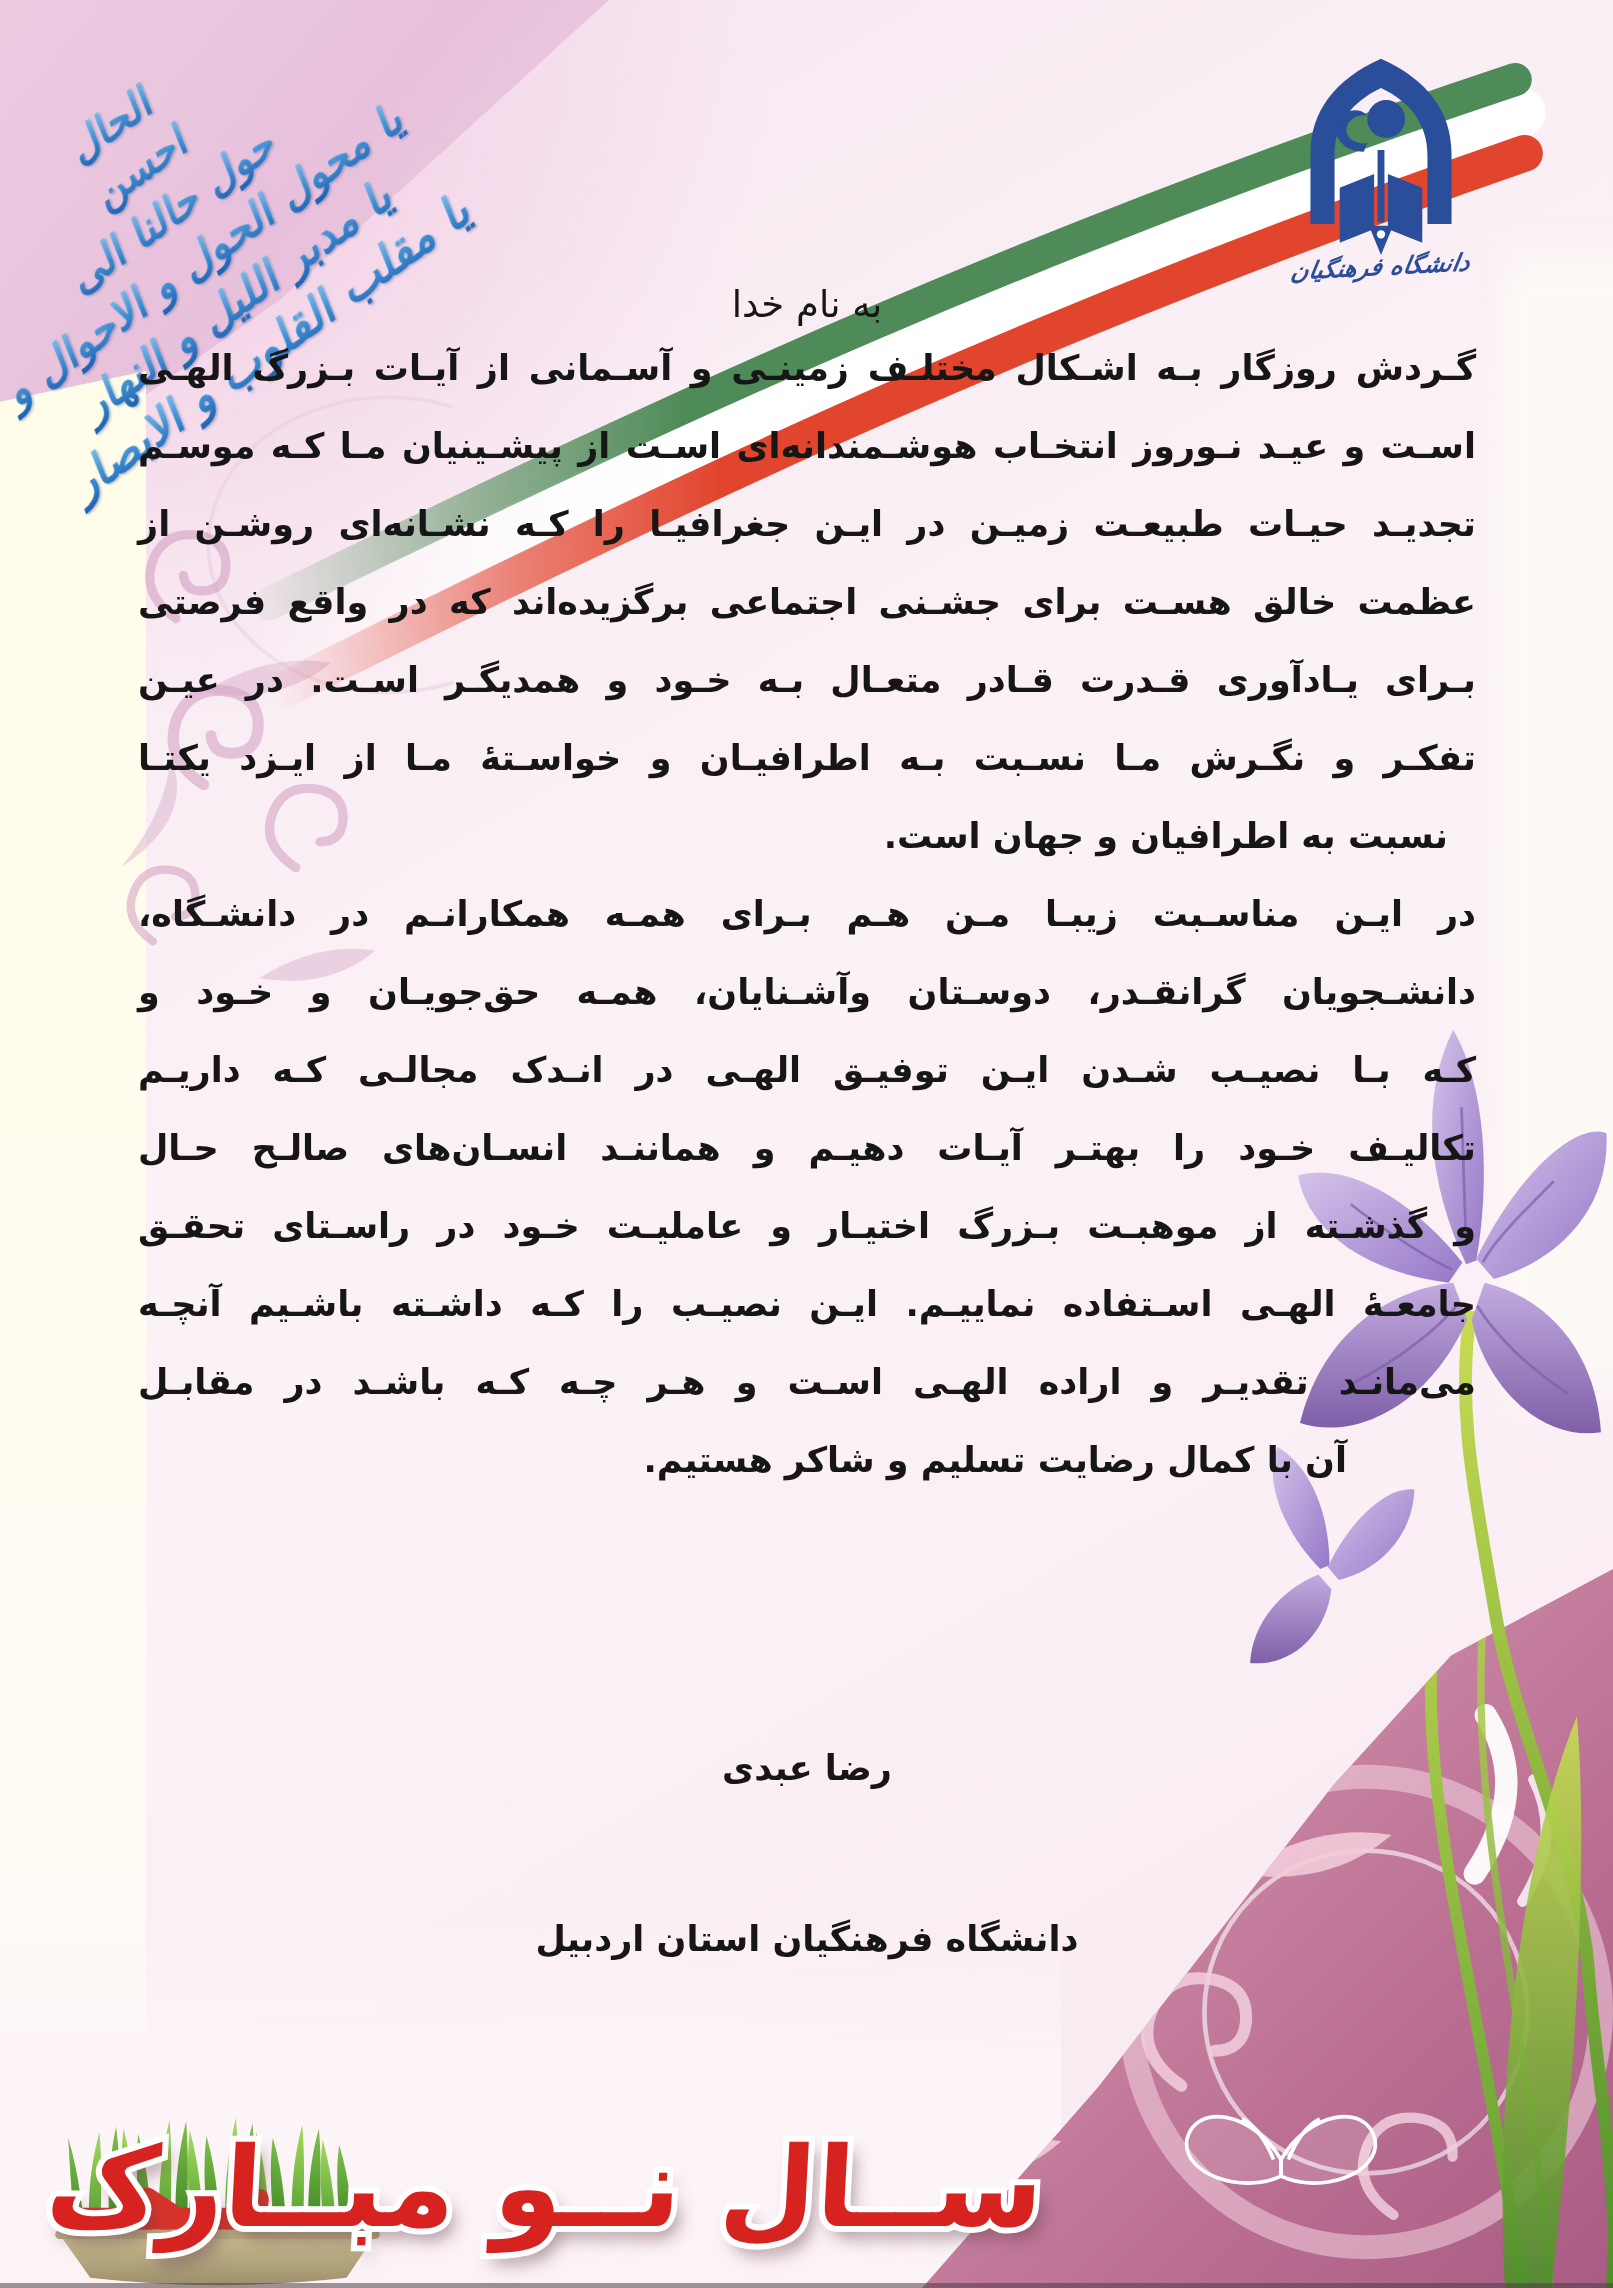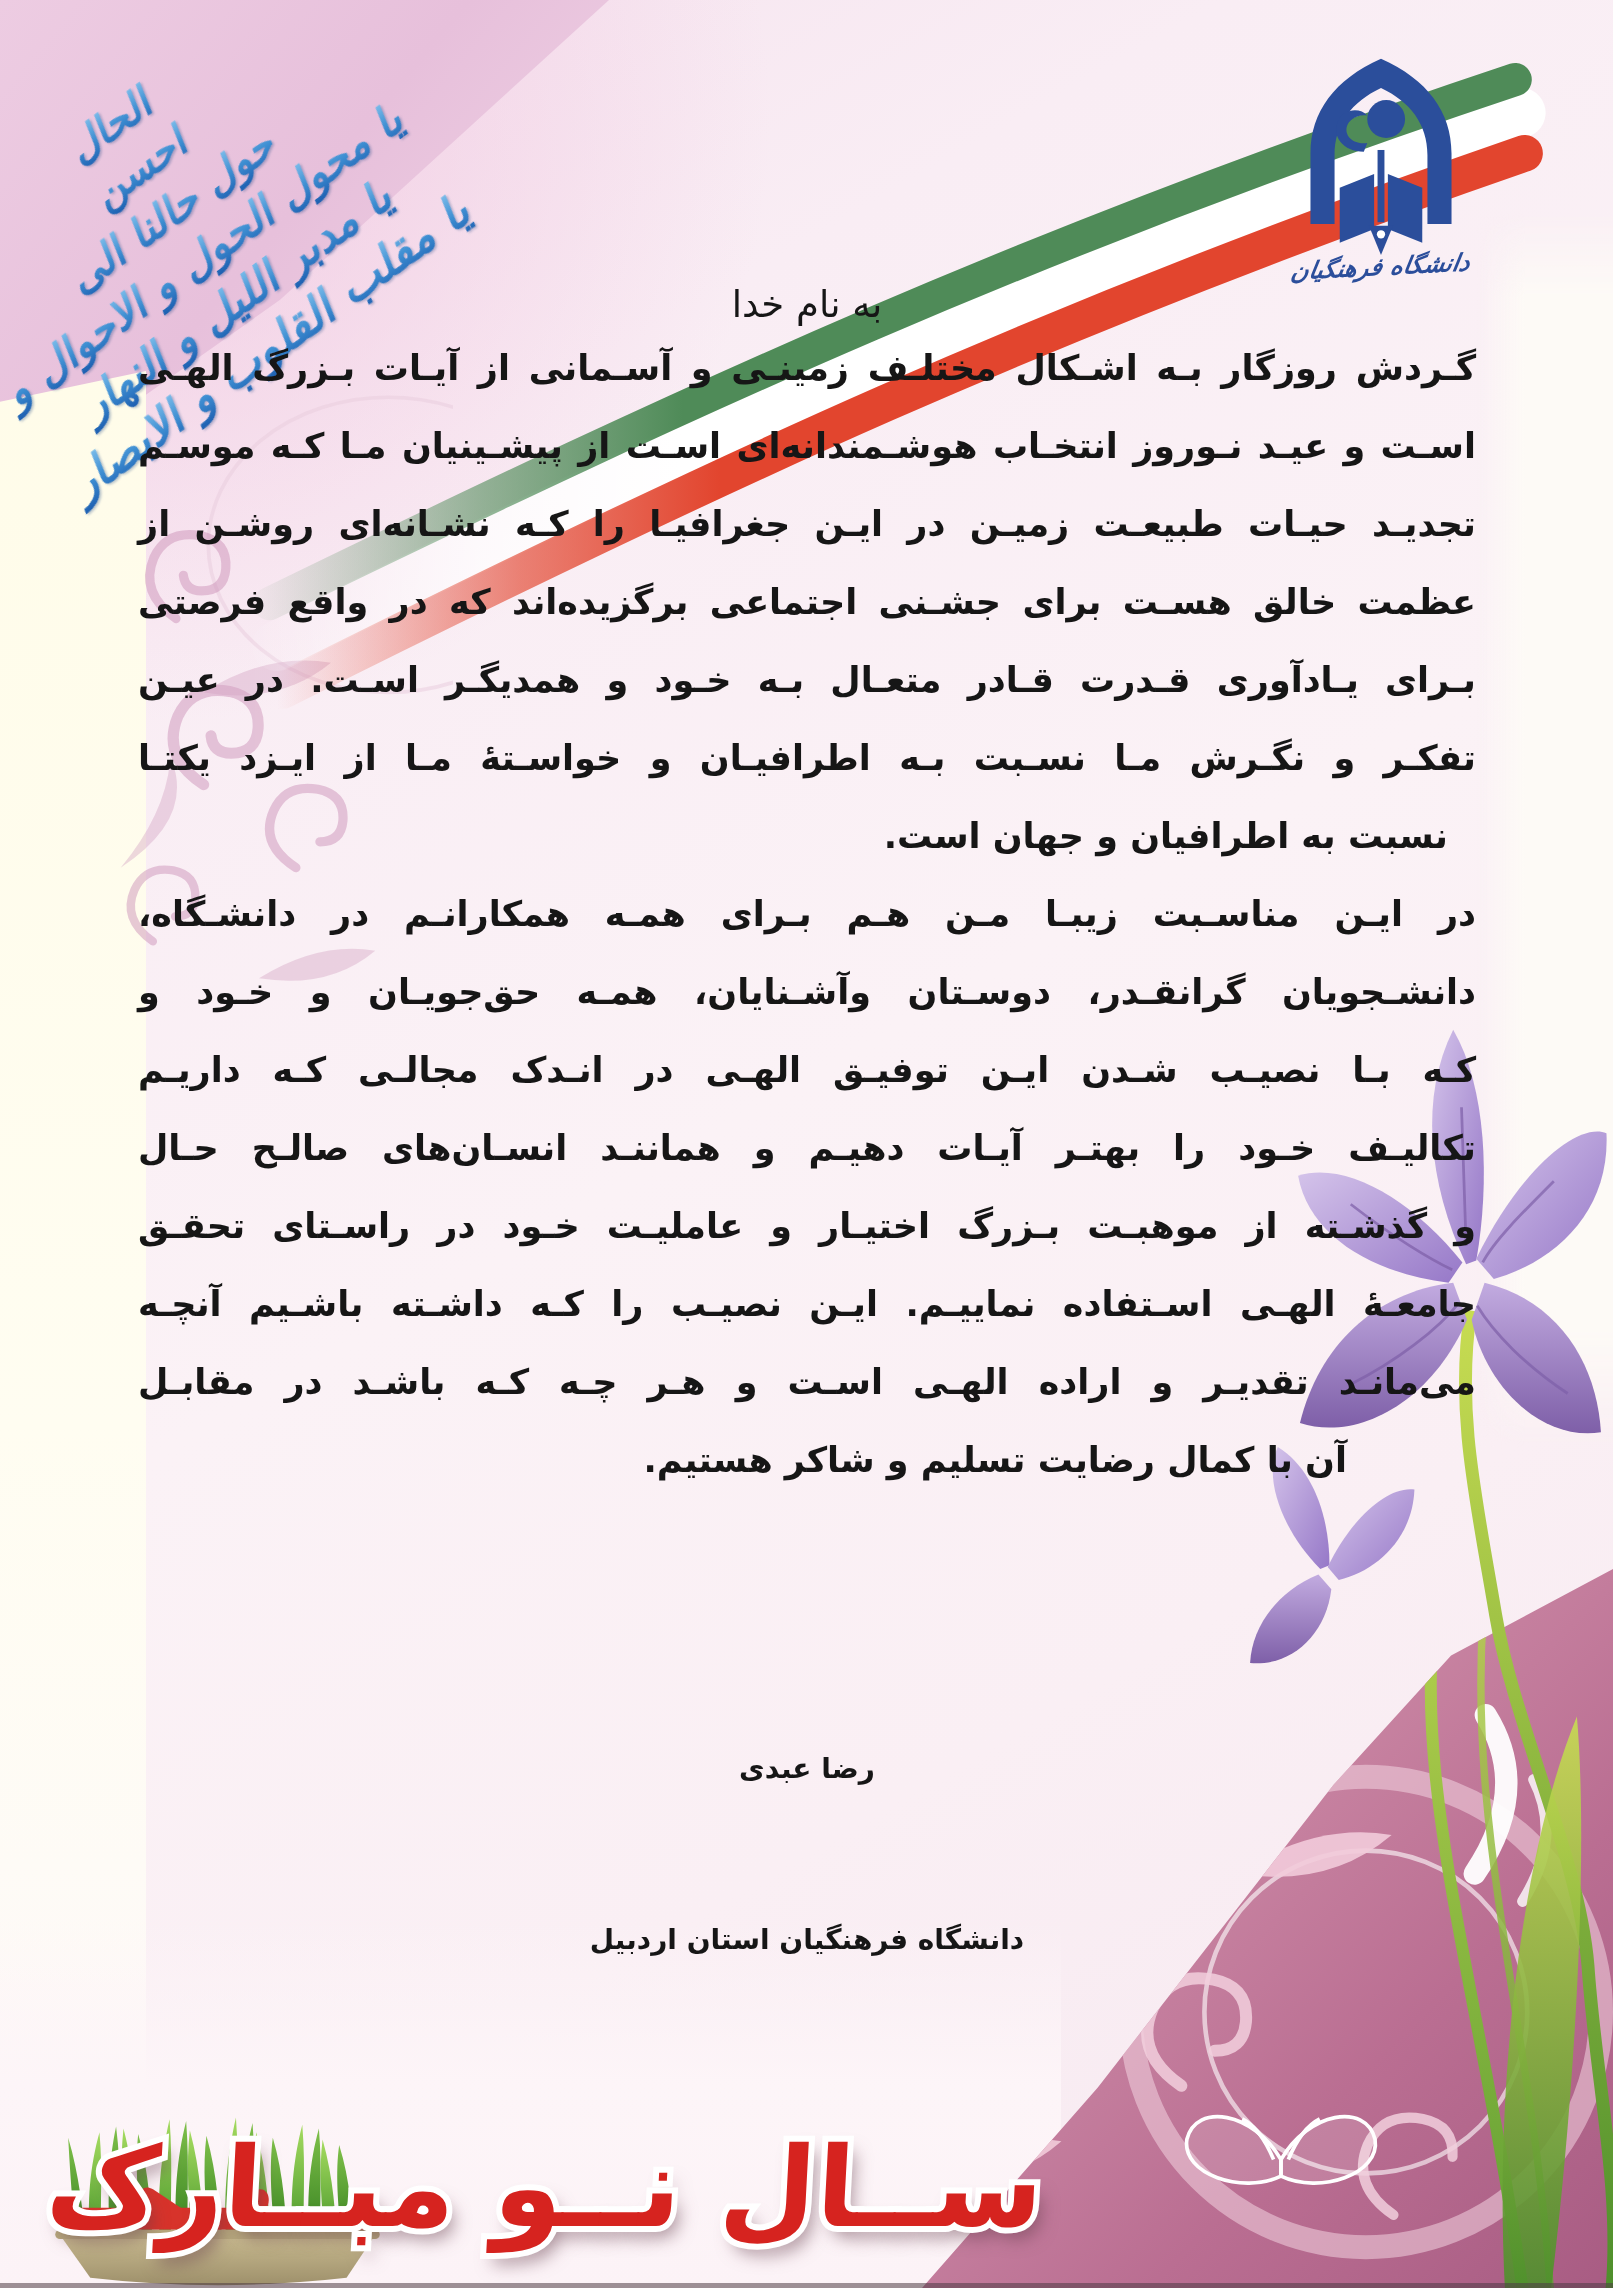--- a/index.html
+++ b/index.html
@@ -65,21 +65,21 @@
   .bodylines{ position:absolute; left:0; top:329px; width:1338px;}
   .bl{
     height:78px; line-height:78px; font-size:35px; font-weight:bold;
     white-space:nowrap; text-align:justify; text-align-last:justify; text-justify:inter-word;
   }
   .bl.pend{ text-align:right; text-align-last:right;}
   .bl.ind140{ margin-right:129px;}
   .bl.ind30{ margin-right:28px;}
   .sig{
     position:absolute; width:1338px; height:55px; line-height:55px; left:0;
-    text-align:center; font-size:28px; font-weight:bold;
+    text-align:center; font-size:35px; font-weight:bold;
   }
   .sig-name{ top:1741px;}
   .sig-org{ top:1912px;}
   
   .swirl-left{ left:65px; top:388px; z-index:2;}
   .rose-corner{
     left:877px; top:1569px; width:736px; height:720px; z-index:3;
     background:linear-gradient(135deg,#DCA9BE 0%,#CC8AA6 35%,#BA6E92 68%,#A85C83 100%);
     clip-path:polygon(100% 0%,100% 100%,6% 100%,30% 72%,62% 30%,78% 12%);
   }

